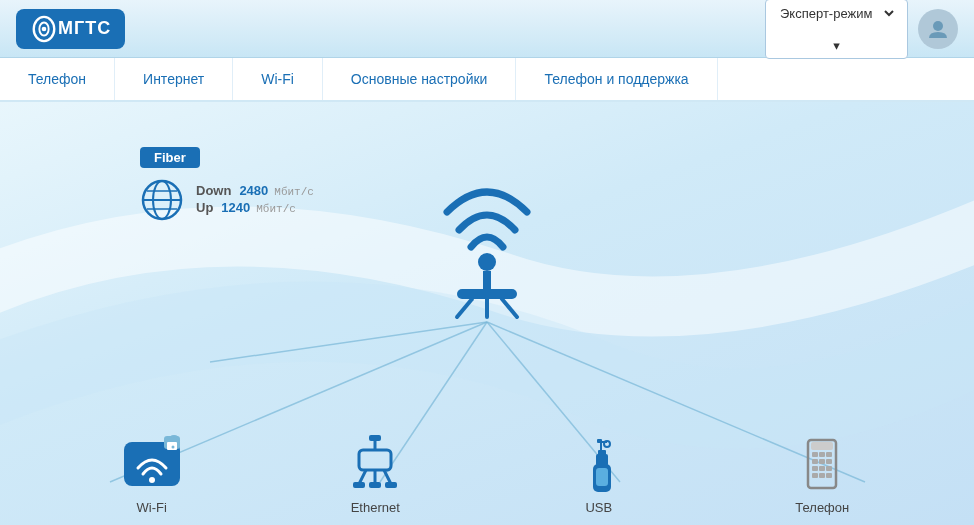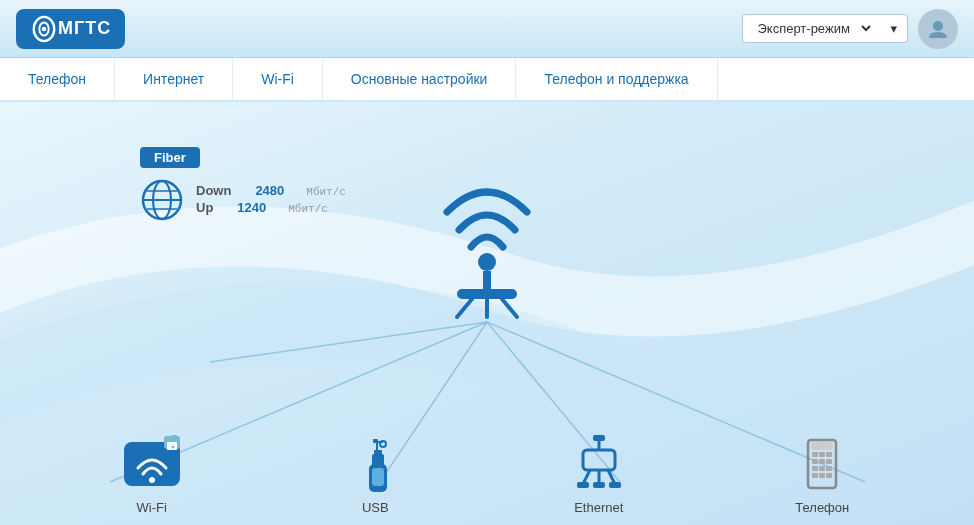--- a/index.html
+++ b/index.html
@@ -49,20 +49,21 @@
       background: white;
       border: 1px solid #aac8e0;
       border-radius: 4px;
       padding: 5px 10px;
       font-size: 13px;
       color: #333;
       cursor: pointer;
       display: flex;
       align-items: center;
       gap: 16px;
+      flex-direction: column;
     }
     .expert-mode-select select {
       border: none;
       background: transparent;
       font-size: 13px;
       color: #333;
       cursor: pointer;
       outline: none;
     }
     .user-btn {
@@ -166,21 +167,21 @@
     }
     .speed-table .unit {
       color: #999;
       font-size: 11px;
       margin-left: 2px;
       font-family: Liberation Mono, monospace;
     }
     .speed-row {
       display: flex;
       align-items: baseline;
-      gap: 20px;
+      gap: 4px;
       margin-bottom: 2px;
     }
 
     
     .bottom-icons {
       position: absolute;
       bottom: 10px;
       left: 0;
       right: 0;
       display: flex;
@@ -325,52 +326,52 @@
         <rect x="51" y="8" width="10" height="8" rx="1" fill="white"></rect>
         <path d="M 54 6 Q 54 2 58 2 Q 62 2 62 6" fill="none" stroke="#7ab8d8" stroke-width="2"></path>
         <circle cx="57" cy="13" r="1.5" fill="#7ab8d8"></circle>
       </svg>
       <span class="device-icon-label">Wi-Fi</span>
     </div>
 
     <div class="device-icon">
       <svg width="72" height="60" viewBox="0 0 72 60">
 
+        <rect x="20" y="16" width="32" height="20" rx="4" fill="none" stroke="#1a6fb5" stroke-width="3"></rect>
+
+        <line x1="36" y1="5" x2="36" y2="16" stroke="#1a6fb5" stroke-width="3"></line>
+        <rect x="30" y="1" width="12" height="6" rx="2" fill="#1a6fb5"></rect>
+
+        <line x1="27" y1="36" x2="20" y2="50" stroke="#1a6fb5" stroke-width="3"></line>
+        <rect x="14" y="48" width="12" height="6" rx="2" fill="#1a6fb5"></rect>
+
+        <line x1="36" y1="36" x2="36" y2="50" stroke="#1a6fb5" stroke-width="3"></line>
+        <rect x="30" y="48" width="12" height="6" rx="2" fill="#1a6fb5"></rect>
+
+        <line x1="45" y1="36" x2="52" y2="50" stroke="#1a6fb5" stroke-width="3"></line>
+        <rect x="46" y="48" width="12" height="6" rx="2" fill="#1a6fb5"></rect>
+      </svg>
+      <span class="device-icon-label">Ethernet</span>
+    </div>
+
+    <div class="device-icon">
+      <svg width="72" height="60" viewBox="0 0 72 60">
+
         <rect x="30" y="30" width="18" height="28" rx="5" fill="#1a6fb5"></rect>
         <rect x="33" y="34" width="12" height="18" rx="3" fill="#5aaee0"></rect>
 
         <rect x="33" y="20" width="12" height="12" rx="2" fill="#1a6fb5"></rect>
         <rect x="35" y="16" width="8" height="6" rx="1" fill="#1a6fb5"></rect>
 
         <circle cx="44" cy="10" r="3" fill="none" stroke="#1a6fb5" stroke-width="2"></circle>
         <line x1="38" y1="16" x2="38" y2="8" stroke="#1a6fb5" stroke-width="2"></line>
         <line x1="44" y1="8" x2="38" y2="8" stroke="#1a6fb5" stroke-width="2"></line>
         <rect x="34" y="5" width="5" height="4" rx="1" fill="#1a6fb5"></rect>
       </svg>
       <span class="device-icon-label">USB</span>
-    </div>
-
-    <div class="device-icon">
-      <svg width="72" height="60" viewBox="0 0 72 60">
-
-        <rect x="20" y="16" width="32" height="20" rx="4" fill="none" stroke="#1a6fb5" stroke-width="3"></rect>
-
-        <line x1="36" y1="5" x2="36" y2="16" stroke="#1a6fb5" stroke-width="3"></line>
-        <rect x="30" y="1" width="12" height="6" rx="2" fill="#1a6fb5"></rect>
-
-        <line x1="27" y1="36" x2="20" y2="50" stroke="#1a6fb5" stroke-width="3"></line>
-        <rect x="14" y="48" width="12" height="6" rx="2" fill="#1a6fb5"></rect>
-
-        <line x1="36" y1="36" x2="36" y2="50" stroke="#1a6fb5" stroke-width="3"></line>
-        <rect x="30" y="48" width="12" height="6" rx="2" fill="#1a6fb5"></rect>
-
-        <line x1="45" y1="36" x2="52" y2="50" stroke="#1a6fb5" stroke-width="3"></line>
-        <rect x="46" y="48" width="12" height="6" rx="2" fill="#1a6fb5"></rect>
-      </svg>
-      <span class="device-icon-label">Ethernet</span>
     </div>
 
     <div class="device-icon">
       <svg width="72" height="60" viewBox="0 0 72 60">
 
         <rect x="22" y="6" width="28" height="48" rx="3" fill="none" stroke="#888" stroke-width="2.5"></rect>
 
         <rect x="26" y="18" width="6" height="5" rx="1" fill="#aaa"></rect>
         <rect x="33" y="18" width="6" height="5" rx="1" fill="#aaa"></rect>
         <rect x="40" y="18" width="6" height="5" rx="1" fill="#aaa"></rect>

